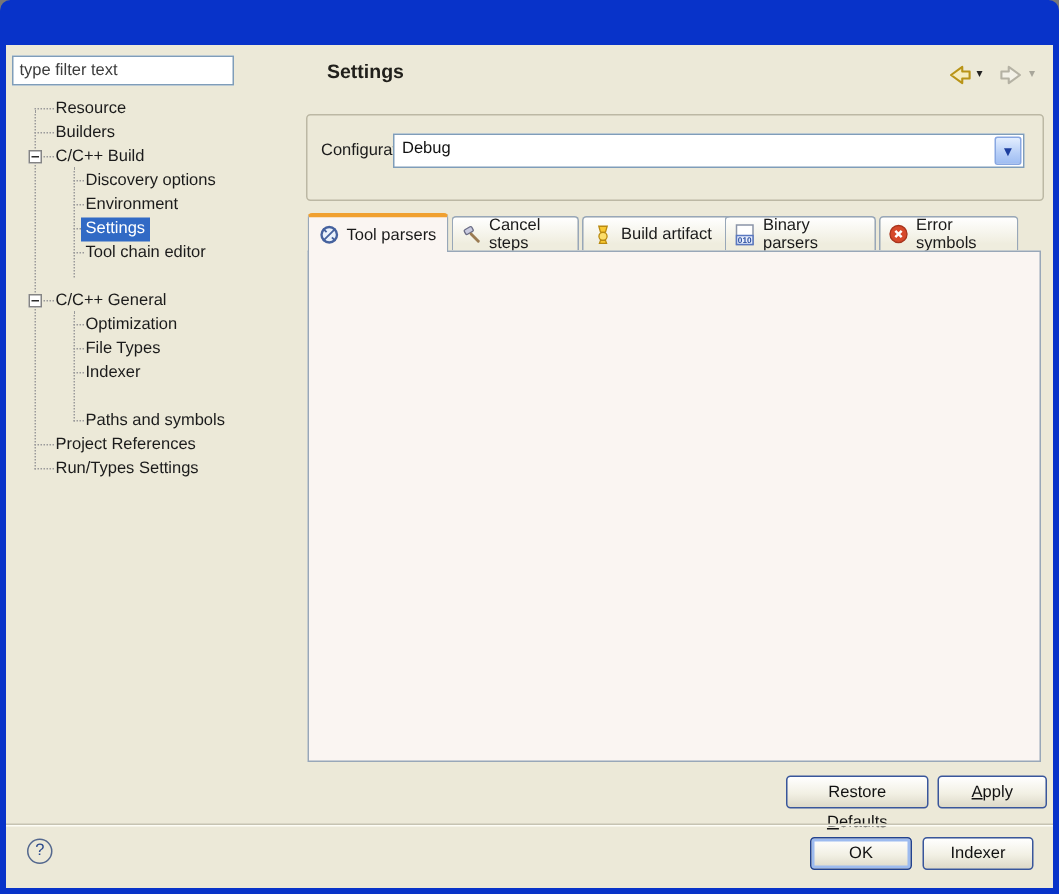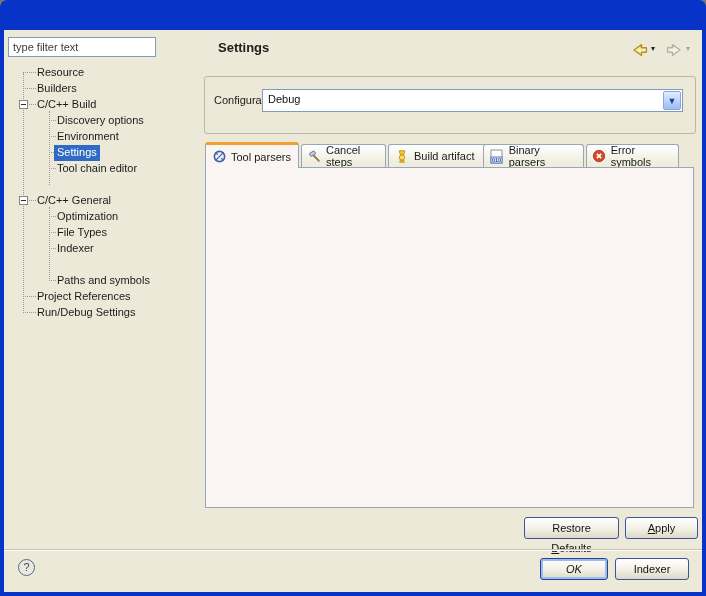--- a/index.html
+++ b/index.html
@@ -80,21 +80,21 @@
     background:repeating-linear-gradient(180deg,#8CA6DD 0 1px,transparent 1px 3px);}
   .grip-h{position:absolute;top:4px;left:50%;width:8px;height:7px;
     background:repeating-linear-gradient(90deg,#8CA6DD 0 1px,transparent 1px 3px);}
   
   #all-options{left:451px;top:170px;width:226px;height:87px;background:#EDEFDF;border:1px solid #A5AE97;position:absolute;}
   #pattern-label{width:62px;line-height:13px;white-space:normal;}
   
   .xp-btn{position:absolute;height:22px;border:1px solid #39569B;border-radius:3px;
     background:linear-gradient(180deg,#FFFFFF,#F2F0E4 55%,#DDD9C8);font-size:11px;color:#111;
     text-align:center;line-height:20px;padding:0 8px;}
-  .xp-btn.default{box-shadow:inset 0 0 0 2px #9DBBEF;border-color:#23438F;font-style:italic;}
+  .xp-btn.default{box-shadow:inset 0 0 0 2px #9DBBEF;border-color:#23438F;}
   .sep{position:absolute;left:0;width:698px;height:2px;border-top:1px solid #C6C3B2;border-bottom:1px solid #FDFDF6;}
   #help{left:14px;top:529px;width:17px;height:17px;border-radius:50%;border:1px solid #54688E;
     color:#2B4A8C;font-size:11px;line-height:15px;text-align:center;position:absolute;}
   .u{text-decoration:underline;}
   .icon-wrap{display:inline-flex;}
 </style>
 </head>
 <body>
 
 <div id="window">
@@ -155,21 +155,21 @@
         <div class="lrow" style="top:208px;">
           <div class="stub" style="left:41px;width:7px;top:7px;"></div>
           <span class="tlabel" style="left: 46px;">Paths and symbols</span>
         </div>
         <div class="lrow" style="top:224px;">
           <div class="stub" style="left:15px;width:13px;top:7px;"></div>
           <span class="tlabel" style="left: 26px;">Project References</span>
         </div>
         <div class="lrow" style="top:240px;">
           <div class="stub" style="left:15px;width:13px;top:7px;"></div>
-          <span class="tlabel" style="left: 26px;">Run/Debug Settings</span>
+          <span class="tlabel" style="left: 26px;">Run/Types Settings</span>
         </div>
       </div>
 
     <div id="hdr-title" class="abs">Settings</div>
     <span class="abs icon-wrap" style="left:626px;top:12px;">
       <svg width="19" height="16" viewBox="0 0 19 16">
           <path d="M11.5 2.6 L4 8 L11.5 13.4 L11.5 10.3 L16.4 10.3 L16.4 5.7 L11.5 5.7 Z" fill="#F6ECBE" stroke="#B99417" stroke-width="1.4" stroke-linejoin="round"></path>
         </svg>
     </span>
     <span class="abs nav-caret" style="left:647px;top:14px;">▾</span>

